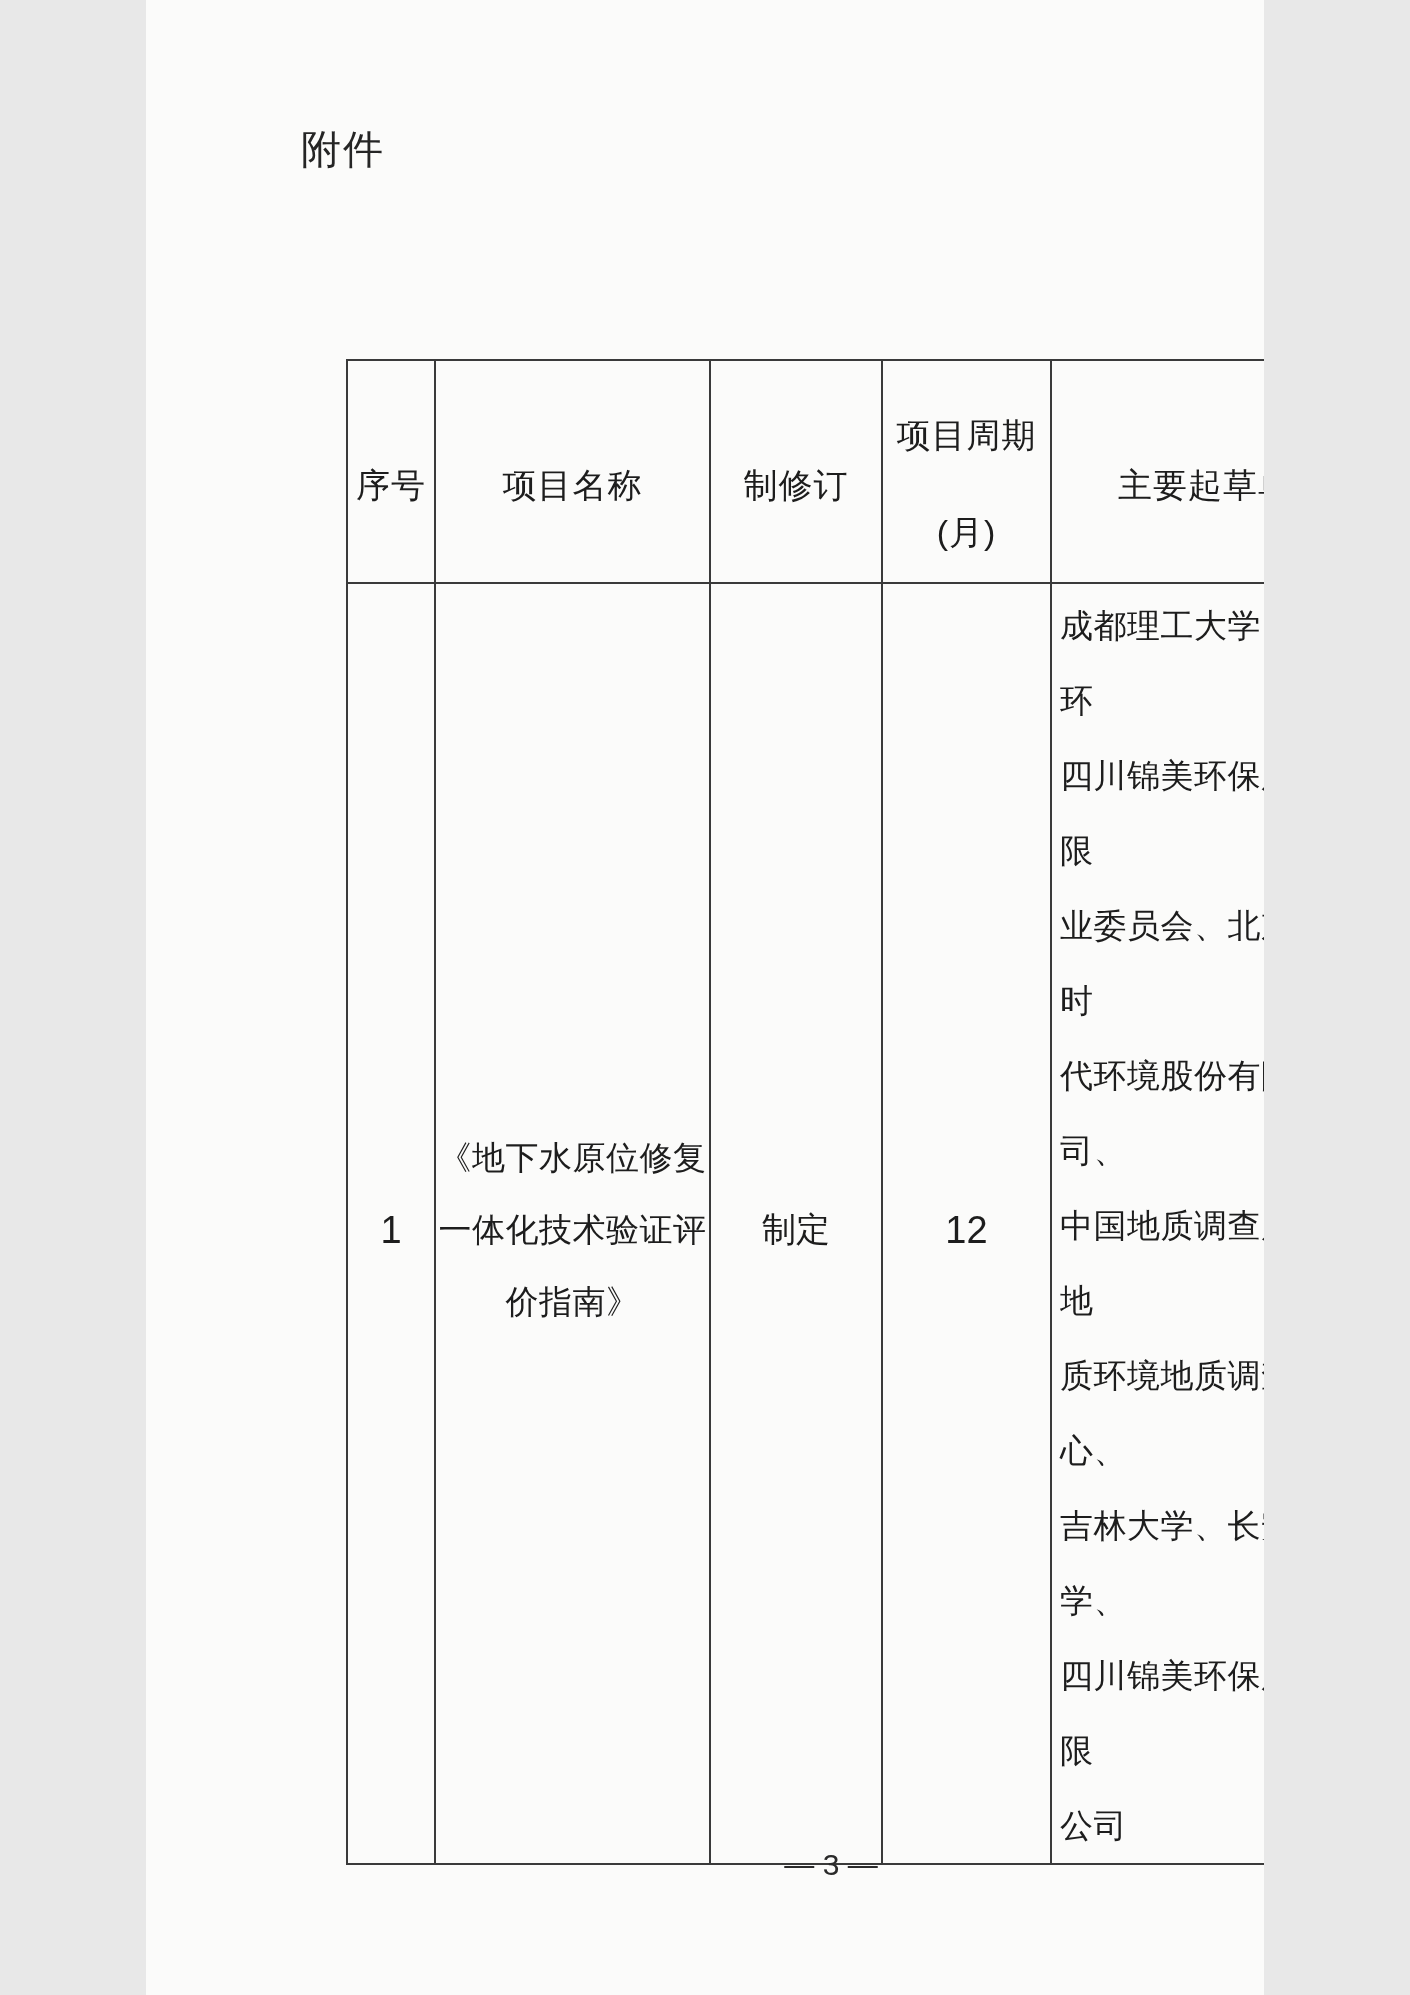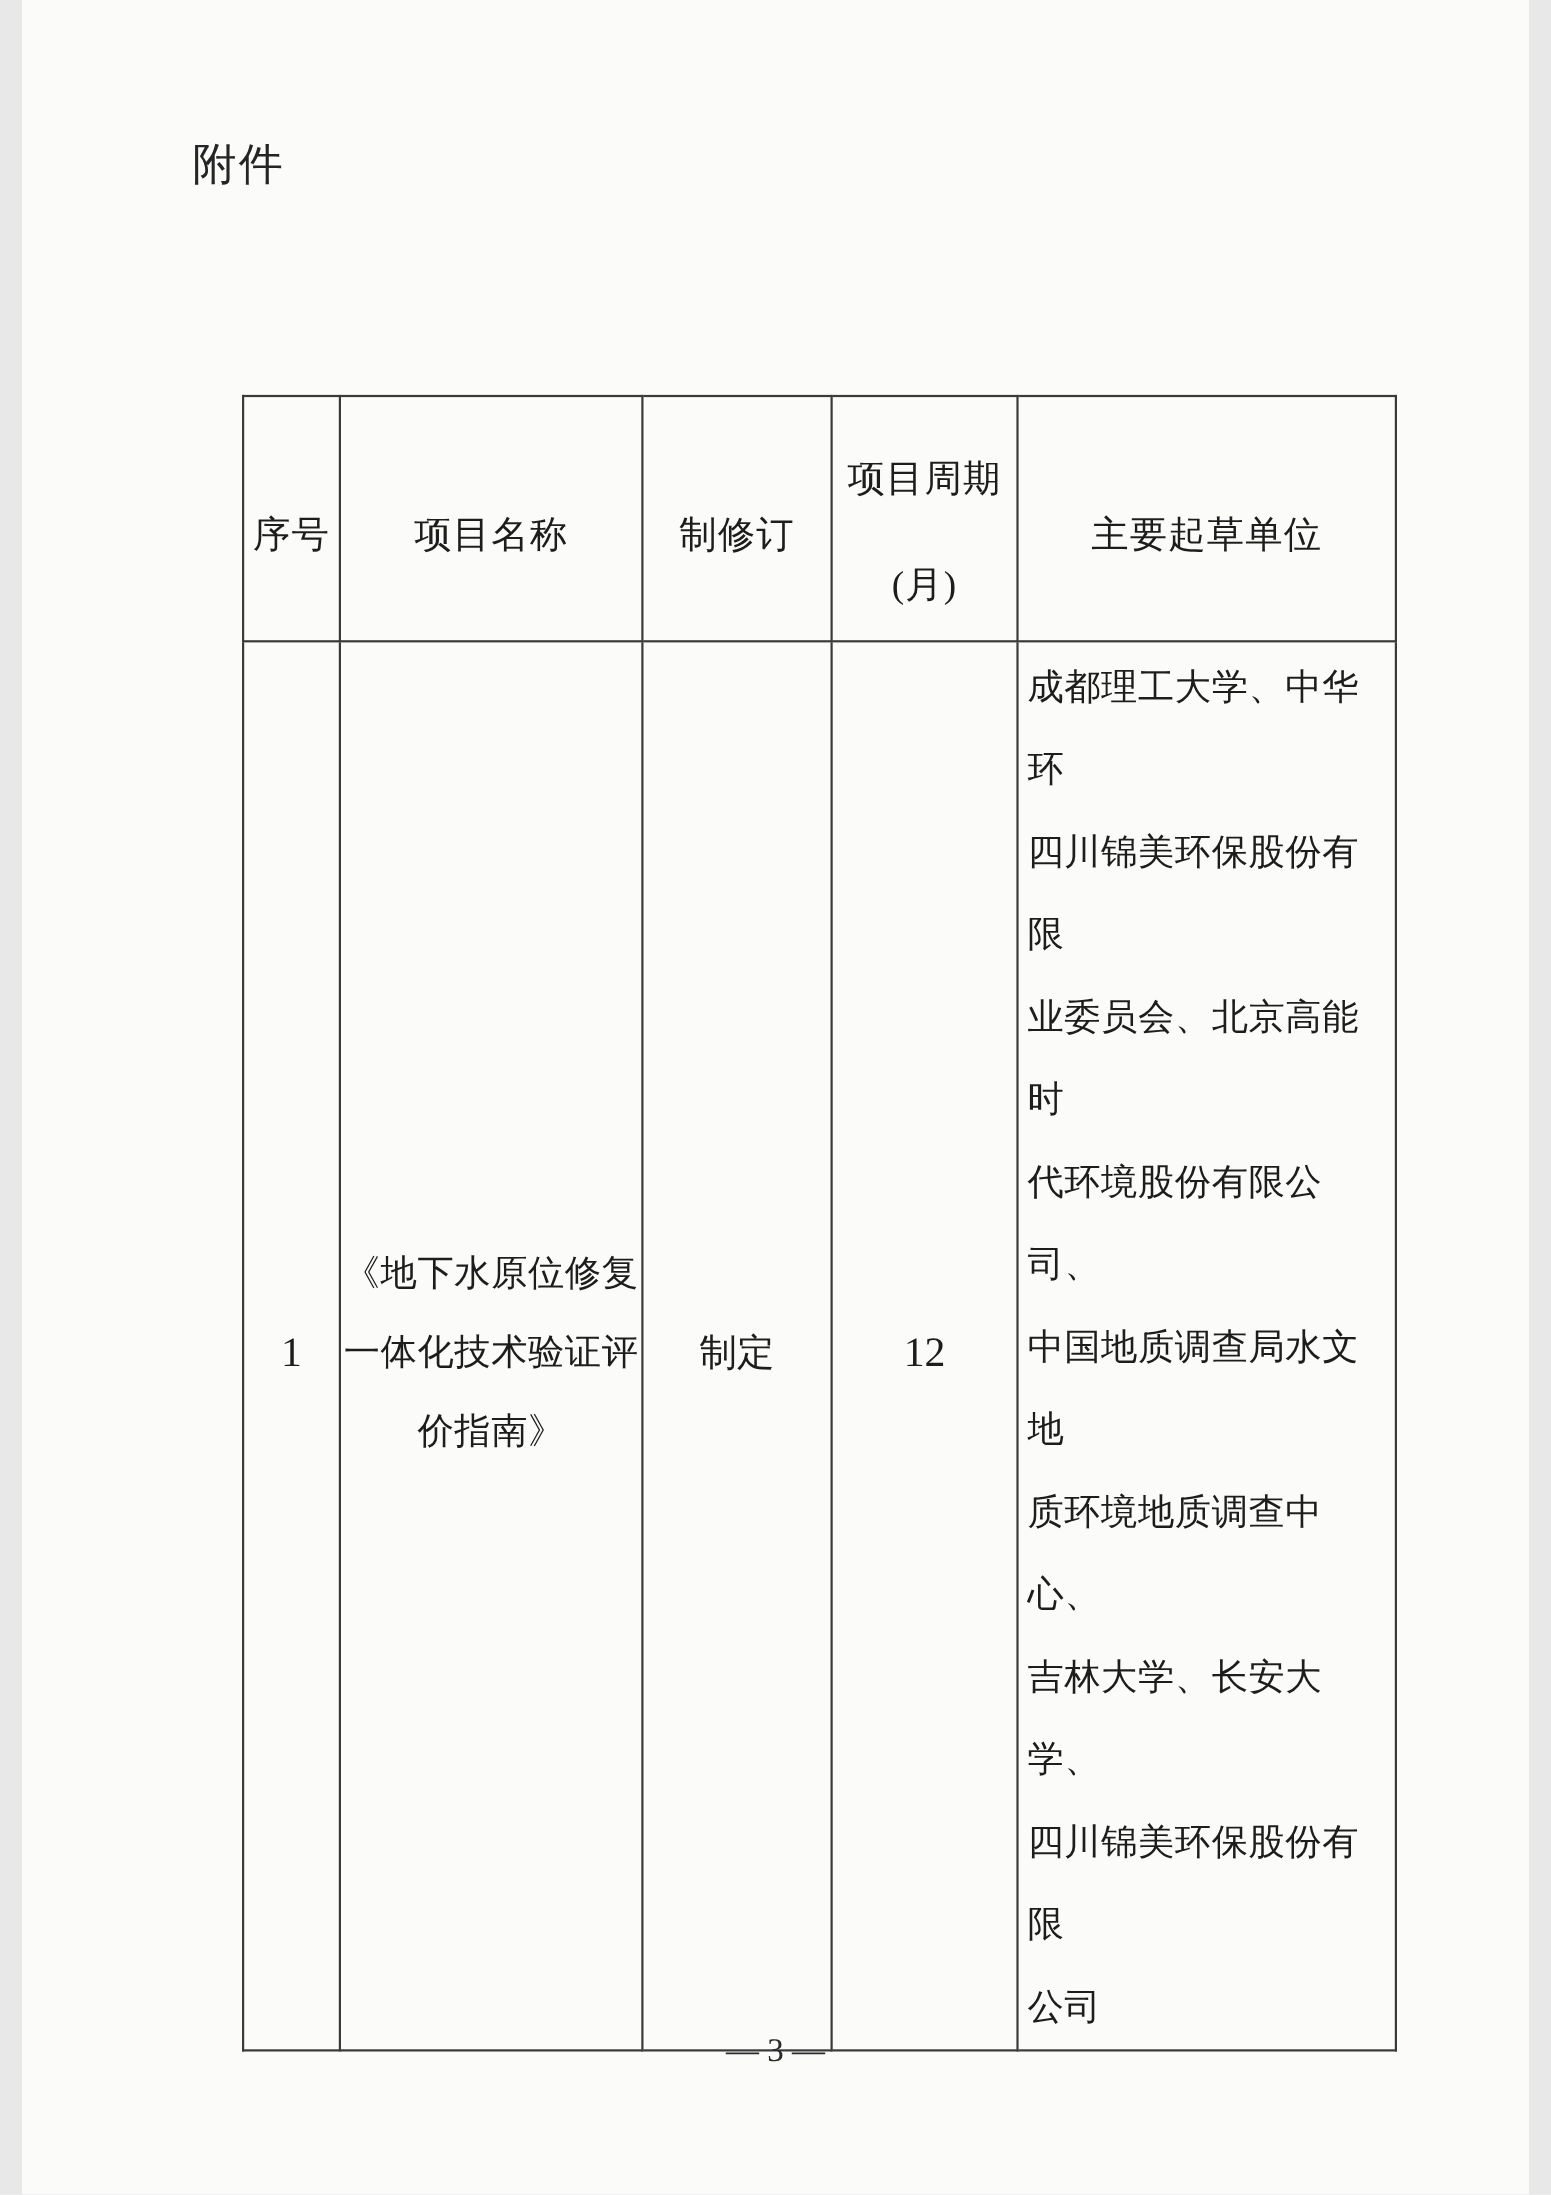--- a/index.html
+++ b/index.html
@@ -2,26 +2,26 @@
 <html><head>
 <meta charset="utf-8">
 <style>
   html, body {
     margin: 0;
     padding: 0;
     background: #e8e8e8;
   }
   .page {
     position: relative;
-    width: 1370px;
+    width: 1118px;
     height: 1995px;
     margin: 0 auto;
     background: #fbfbfa;
     color: #1e1e1e;
-    font-family: Liberation Serif, serif;
+    font-family: Liberation Sans, sans-serif;
     overflow: hidden;
   }
   .attachment {
     position: absolute;
     left: 155px;
     top: 122px;
     font-size: 40px;
     letter-spacing: 2px;
     color: #252525;
   }

